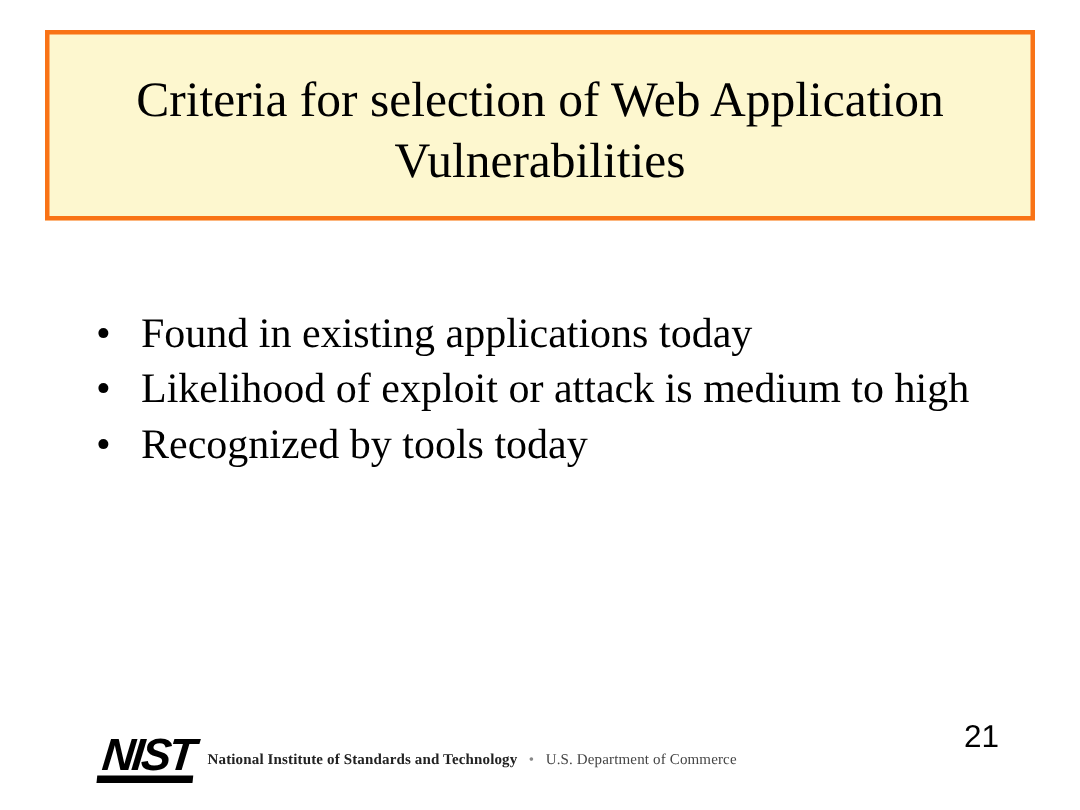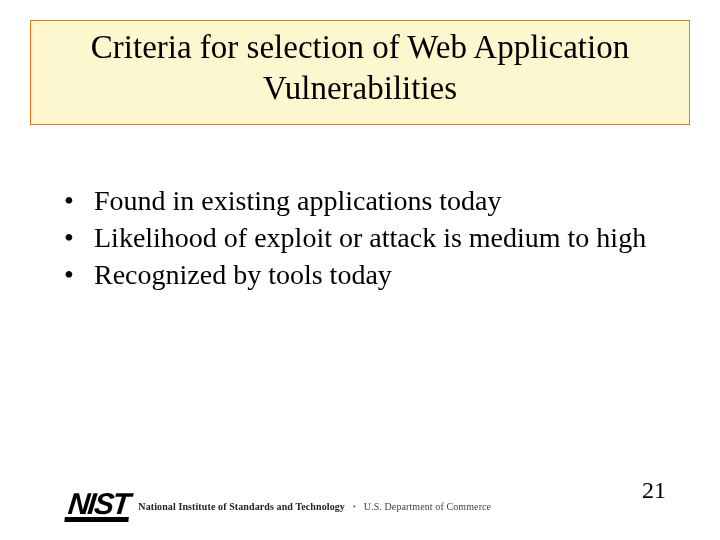--- a/index.html
+++ b/index.html
@@ -7,22 +7,22 @@
     width:720px;height:540px;
     background:#ffffff;
     font-family:"Times New Roman",Times,serif;
     color:#000;
     position:relative;
     overflow:hidden;
   }
   .title-box{
     margin:20px 30px 0 30px;
     background:#fdf7cf;
-    border:1px solid #f97316;
-    padding:6px 8px 14px 8px;
+    border:3px solid #f97316;
+    padding:24px 8px 14px 8px;
     text-align:center;
     font-size:33px;
     line-height:1.25;
   }
   .bullets{
     margin:58px 62px 0 62px;
     padding:0;
     list-style:none;
     font-size:28px;
     line-height:1.25;
@@ -63,22 +63,22 @@
     color:#444;
     margin-left:8px;
     letter-spacing:0.1px;
   }
   .nist-text .bold{font-weight:700;color:#222}
   .dot-sep{margin:0 5px;color:#888}
   .pagenum{
     position:absolute;
     right:54px;
     bottom:36px;
-    font-size:24px;
-    font-family:Liberation Serif, serif;
+    font-size:21px;
+    font-family:Liberation Sans, sans-serif;
   }
 </style>
 </head>
 <body>
 
 <div class="title-box">Criteria for selection of Web Application Vulnerabilities</div>
 
 <ul class="bullets">
   <li>Found in existing applications today</li>
   <li>Likelihood of exploit or attack is medium to high</li>

